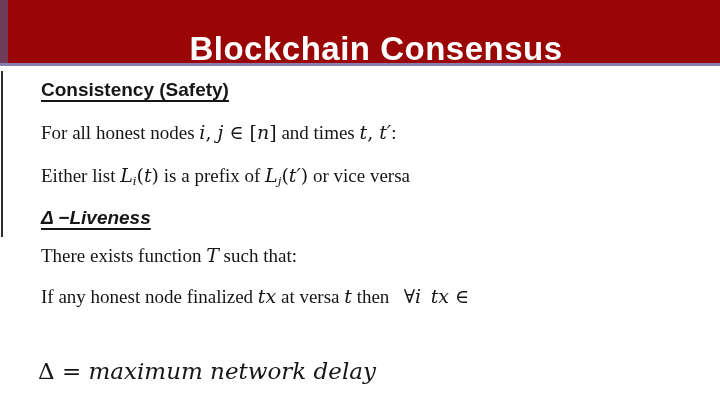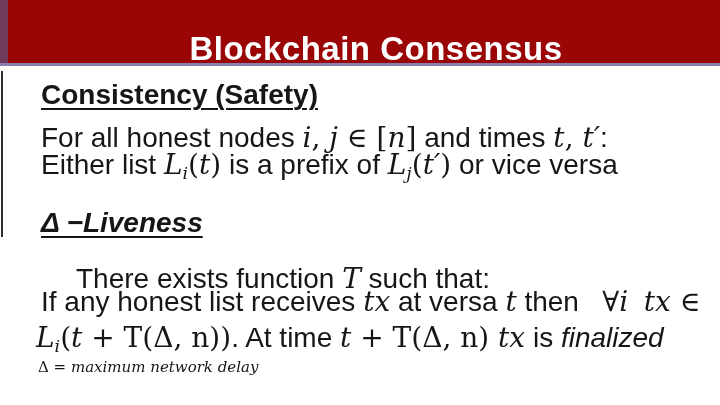--- a/index.html
+++ b/index.html
@@ -55,51 +55,51 @@
     top: 71px;
     width: 2px;
     height: 166px;
     background: #2e2e2e;
   }
 
   
   .line {
     position: absolute;
     color: #161616;
-    font-size: 28px;
+    font-size: 19px;
     white-space: nowrap;
     font-family: "Liberation Sans", sans-serif;
   }
   .heading {
     font-weight: bold;
     text-decoration: underline;
     text-decoration-thickness: 2px;
     text-underline-offset: 4px;
   }
   
-  .seg-p { font-family: Liberation Sans, sans-serif; }
+  .seg-p { font-family: Liberation Serif, serif; }
   .seg-b { font-family: "Liberation Sans", sans-serif; font-weight: bold; }
   .seg-i { font-family: "Liberation Sans", sans-serif; font-style: italic; }
   .seg-v { font-family: "DejaVu Serif", serif; font-style: italic; }
   .seg-m { font-family: "DejaVu Serif", serif; }
   .seg-sub {
     font-family: "DejaVu Serif", serif;
     font-style: italic;
     font-size: 0.62em;
     vertical-align: -0.28em;
   }
 
   #l-heading-safety   { left: 41px; top: 79px;  }
   #l-forall           { left: 41px; top: 121px; }
-  #l-prefix           { left: 41px; top: 148px; }
+  #l-prefix           { left: 41px; top: 164px; }
   #l-heading-liveness { left: 41px; top: 207px; font-style: italic; }
-  #l-exists           { left: 41px; top: 262px; margin-left: 35px; }
+  #l-exists           { left: 41px; top: 244px; }
   #l-receives         { left: 41px; top: 285px; }
   #l-finalized        { left: 36px; top: 321px; }
-  #l-delta            { left: 38px; top: 358px; font-size: 15px; }
+  #l-delta            { left: 38px; top: 358px; font-size: 23px; }
 </style>
 </head>
 <body>
 
 <div class="slide">
 
   <div class="header">
     <div class="header-accent"></div>
     <h1 class="title">Blockchain Consensus</h1>
   </div>
@@ -109,19 +109,18 @@
   <div class="line heading" id="l-heading-safety"><span class="seg-b">Consistency (Safety)</span></div>
 
   <div class="line" id="l-forall"><span class="seg-p">For all honest nodes </span><span class="seg-v">i</span><span class="seg-m">, </span><span class="seg-v">j</span><span class="seg-m"> ∈ [</span><span class="seg-v">n</span><span class="seg-m">]</span><span class="seg-p"> and times </span><span class="seg-v">t</span><span class="seg-m">, </span><span class="seg-v">t′</span><span class="seg-p">:</span></div>
 
   <div class="line" id="l-prefix"><span class="seg-p">Either list </span><span class="seg-v">L</span><span class="seg-sub">i</span><span class="seg-m">(</span><span class="seg-v">t</span><span class="seg-m">)</span><span class="seg-p"> is a prefix of </span><span class="seg-v">L</span><span class="seg-sub">j</span><span class="seg-m">(</span><span class="seg-v">t′</span><span class="seg-m">)</span><span class="seg-p"> or vice versa</span></div>
 
   <div class="line heading" id="l-heading-liveness"><span class="seg-b">Δ −Liveness</span></div>
 
   <div class="line" id="l-exists"><span class="seg-p">There exists function </span><span class="seg-v">T</span><span class="seg-p"> such that:</span></div>
 
-  <div class="line" id="l-receives"><span class="seg-p">If any honest list receives </span><span class="seg-v">tx</span><span class="seg-p"> at versa </span><span class="seg-v">t</span><span class="seg-p"> then &nbsp;&nbsp;</span><span class="seg-m">∀</span><span class="seg-v">i</span><span class="seg-p">&nbsp;&nbsp;</span><span class="seg-v">tx</span><span class="seg-m"> ∈</span></div>
+  <div class="line" id="l-receives"><span class="seg-p">If any honest node finalized </span><span class="seg-v">tx</span><span class="seg-p"> at versa </span><span class="seg-v">t</span><span class="seg-p"> then &nbsp;&nbsp;</span><span class="seg-m">∀</span><span class="seg-v">i</span><span class="seg-p">&nbsp;&nbsp;</span><span class="seg-v">tx</span><span class="seg-m"> ∈</span></div>
 
-  <div class="line" id="l-finalized"><span class="seg-v">L</span><span class="seg-sub">i</span><span class="seg-m">(</span><span class="seg-v">t</span><span class="seg-m"> + T(Δ, n))</span><span class="seg-p">. At time </span><span class="seg-v">t</span><span class="seg-m"> + T(Δ, n) </span><span class="seg-v">tx</span><span class="seg-p"> is </span><span class="seg-i">finalized</span></div>
 
   <div class="line" id="l-delta"><span class="seg-m">Δ = </span><span class="seg-v">maximum network delay</span></div>
 
 </div>
 
 </body></html>

